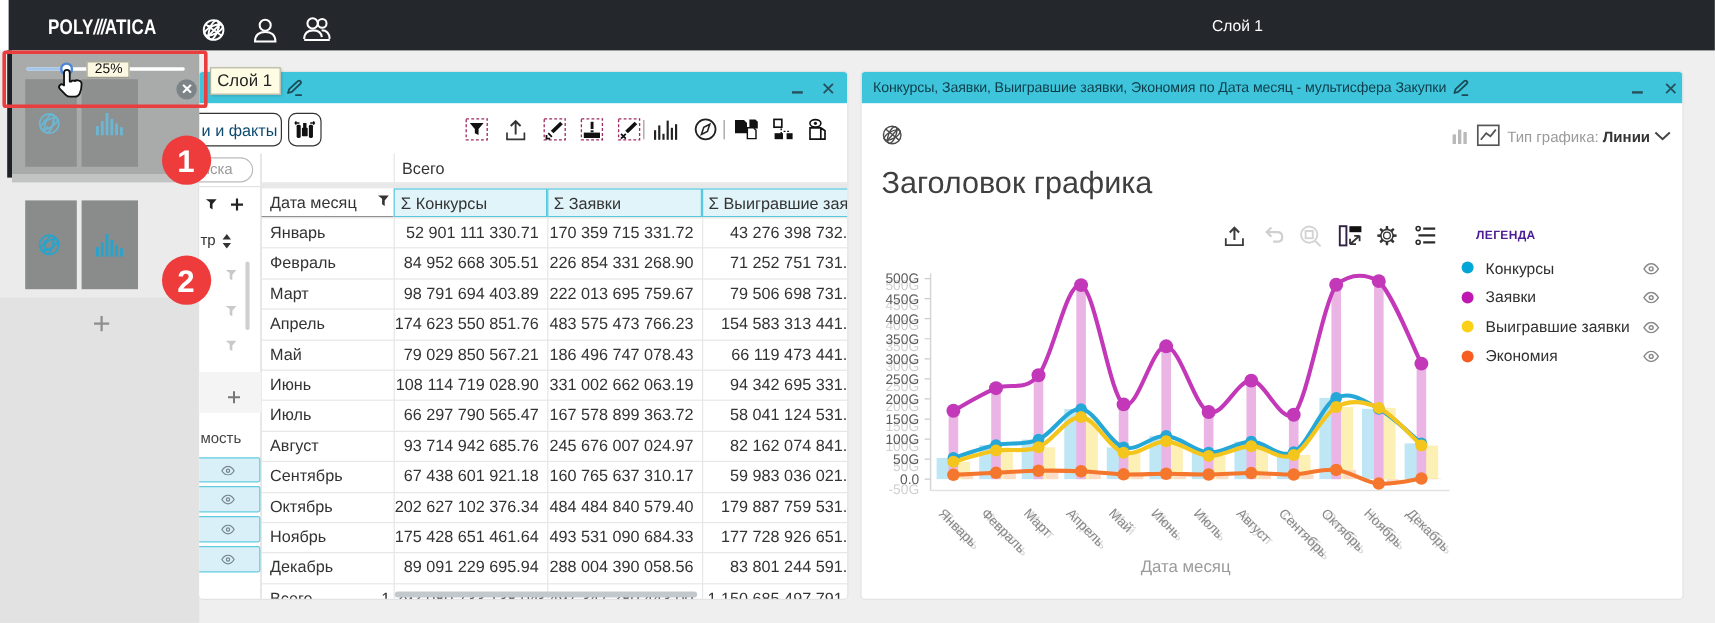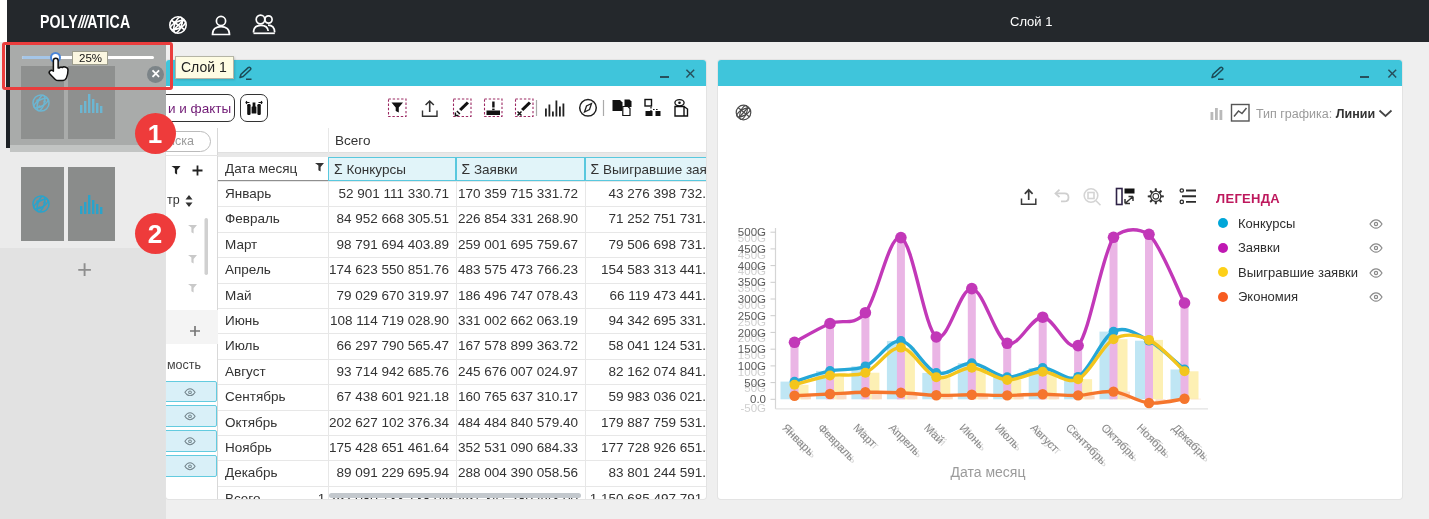--- a/index.html
+++ b/index.html
@@ -72,21 +72,21 @@
     <div class="tbar"></div>
     <svg style="position:absolute;left:72px;top:6px" width="15" height="15" viewBox="0 0 15 15">
       <g fill="none" stroke="#1b4b57" stroke-width="1.5" stroke-linejoin="round">
 <path d="M2 11.5 L3 8.2 L10.2 1.6 C10.8 1.1 11.7 1.1 12.3 1.7 C12.9 2.3 12.9 3.2 12.3 3.8 L5.2 10.5 Z"></path>
 <path d="M8 13.2 L13.5 13.2"></path>
 </g>
     </svg>
     <div class="wmin" style="left:494px"></div>
     <div class="wx" style="left:518px">✕</div>
     <div class="abs" style="left:-7px;top:34px;width:76px;height:28px;border:1.6px solid #333;border-radius:7px"></div>
-    <div class="abs" style="left:2px;top:41px;font-size:13.5px;color:#701a75">и и факты</div>
+    <div class="abs" style="left:2px;top:41px;font-size:13.5px;color:#0c4a6e">и и факты</div>
     <div class="abs" style="left:74px;top:34px;width:28px;height:28px;border:1.6px solid #333;border-radius:7px"></div>
     <svg style="position:absolute;left:79px;top:39px" width="18" height="18" viewBox="0 0 18 18">
       <g fill="#111">
 <rect x="2.2" y="5" width="3.4" height="11" rx="1.2"></rect>
 <rect x="12.4" y="5" width="3.4" height="11" rx="1.2"></rect>
 <rect x="6.6" y="7.5" width="4.8" height="7" rx="0.5"></rect>
 <rect x="7.6" y="3.5" width="2.8" height="5"></rect>
 </g>
 <g fill="none" stroke="#111" stroke-width="1.2">
         <path d="M1 3.5 L4.5 3.5 M1.9 2.2 L1 3.5 L1.9 4.8 M13.5 3.5 L17 3.5 M16.1 2.2 L17 3.5 L16.1 4.8"></path>
@@ -210,32 +210,32 @@
     </div>
     <div class="trow" style="top:146.4px">
       <span class="mn">Февраль</span>
       <span class="v v1">84 952 668 305.51</span>
       <span class="v v2">226 854 331 268.90</span>
       <span class="v v3">71 252 751 731.22</span>
     </div>
     <div class="trow" style="top:171.8px">
       <span class="mn">Март</span>
       <span class="v v1">98 791 694 403.89</span>
-      <span class="v v2">259 001 695 759.67</span>
+      <span class="v v2">222 013 695 759.67</span>
       <span class="v v3">79 506 698 731.47</span>
     </div>
     <div class="trow" style="top:197.2px">
       <span class="mn">Апрель</span>
       <span class="v v1">174 623 550 851.76</span>
       <span class="v v2">483 575 473 766.23</span>
       <span class="v v3">154 583 313 441.65</span>
     </div>
     <div class="trow" style="top:222.6px">
       <span class="mn">Май</span>
-      <span class="v v1">79 029 670 319.97</span>
+      <span class="v v1">79 029 850 567.21</span>
       <span class="v v2">186 496 747 078.43</span>
       <span class="v v3">66 119 473 441.81</span>
     </div>
     <div class="trow" style="top:248.0px">
       <span class="mn">Июнь</span>
       <span class="v v1">108 114 719 028.90</span>
       <span class="v v2">331 002 662 063.19</span>
       <span class="v v3">94 342 695 331.37</span>
     </div>
     <div class="trow" style="top:273.4px">
@@ -258,49 +258,51 @@
     </div>
     <div class="trow" style="top:349.6px">
       <span class="mn">Октябрь</span>
       <span class="v v1">202 627 102 376.34</span>
       <span class="v v2">484 484 840 579.40</span>
       <span class="v v3">179 887 759 531.44</span>
     </div>
     <div class="trow" style="top:375.0px">
       <span class="mn">Ноябрь</span>
       <span class="v v1">175 428 651 461.64</span>
-      <span class="v v2">352 531 090 684.33</span>
+      <span class="v v2">493 531 090 684.33</span>
       <span class="v v3">177 728 926 651.82</span>
     </div>
     <div class="trow" style="top:400.4px">
       <span class="mn">Декабрь</span>
       <span class="v v1">89 091 229 695.94</span>
       <span class="v v2">288 004 390 058.56</span>
       <span class="v v3">83 801 244 591.33</span>
     </div>
     <div class="trow" style="top:425.8px">
       <span class="mn">Всего</span>
       <span class="v v1">1 292 080 733 138.04</span>
       <span class="v v2">3 497 347 280 443.00</span>
       <span class="v v3">1 150 685 497 791.84</span>
     </div>
     <div class="abs" style="left:162.5px;top:433px;width:252px;height:5px;border-radius:2.5px;background:#c3c8cd"></div>
   </div>
 <div class="win" style="left:718px;top:60px;width:684px;height:439px">
     <div class="tbar"></div>
+    <div class="ttl" style="left:9.5px;font-size:11.8px;letter-spacing:-0.1px">Конкурсы, Заявки, Выигравшие заявки, Экономия по Дата месяц - мультисфера Закупки</div>
     <svg style="position:absolute;left:492px;top:6px" width="15" height="15" viewBox="0 0 15 15">
       <g fill="none" stroke="#1b4b57" stroke-width="1.5" stroke-linejoin="round">
 <path d="M2 11.5 L3 8.2 L10.2 1.6 C10.8 1.1 11.7 1.1 12.3 1.7 C12.9 2.3 12.9 3.2 12.3 3.8 L5.2 10.5 Z"></path>
 <path d="M8 13.2 L13.5 13.2"></path>
 </g>
     </svg>
     <div class="wmin" style="left:642px"></div>
     <div class="wx" style="left:668px">✕</div>
     <div class="abs" style="left:538px;top:47px;font-size:12.5px;color:#9a9a9a">Тип графика: <b style="color:#333">Линии</b></div>
-    <div class="abs" style="left:498px;top:131px;font-size:13px;color:#be185d;font-weight:700;letter-spacing:0.3px">ЛЕГЕНДА</div>
+    <div class="abs" style="left:16.5px;top:79px;font-size:25.5px;color:#3f3f3f">Заголовок графика</div>
+    <div class="abs" style="left:512px;top:131px;font-size:10px;color:#4c1d95;font-weight:700;letter-spacing:0.3px">ЛЕГЕНДА</div>
     <div style="position:absolute;left:500px;top:158.2px;width:10px;height:10px;border-radius:50%;background:#00a6d8"></div>
     <div style="position:absolute;left:520px;top:155.7px;font-size:13px;color:#2f2f2f">Конкурсы</div>
     <svg style="position:absolute;left:651px;top:158.7px" width="14" height="10" viewBox="0 0 14 10">
       <path d="M1 5 C3 1.8 5 0.8 7 0.8 C9 0.8 11 1.8 13 5 C11 8.2 9 9.2 7 9.2 C5 9.2 3 8.2 1 5 Z" fill="none" stroke="#8a8a8a" stroke-width="1.2"></path>
       <circle cx="7" cy="5" r="1.6" fill="none" stroke="#8a8a8a" stroke-width="1.2"></circle>
     </svg>
     <div style="position:absolute;left:500px;top:182.7px;width:10px;height:10px;border-radius:50%;background:#bf18b2"></div>
     <div style="position:absolute;left:520px;top:180.2px;font-size:13px;color:#2f2f2f">Заявки</div>
     <svg style="position:absolute;left:651px;top:183.2px" width="14" height="10" viewBox="0 0 14 10">
       <path d="M1 5 C3 1.8 5 0.8 7 0.8 C9 0.8 11 1.8 13 5 C11 8.2 9 9.2 7 9.2 C5 9.2 3 8.2 1 5 Z" fill="none" stroke="#8a8a8a" stroke-width="1.2"></path>

